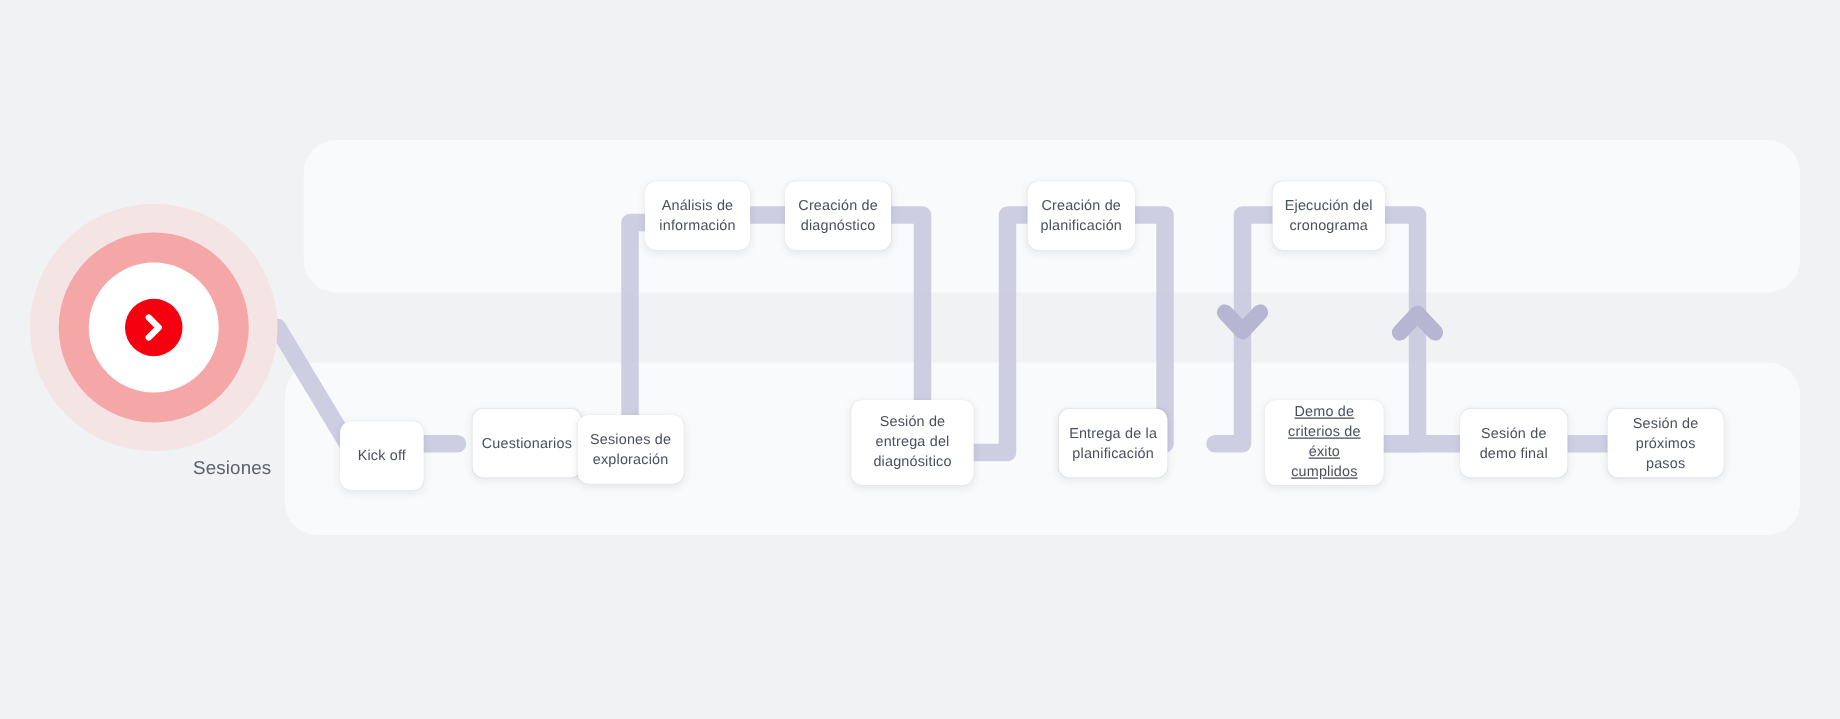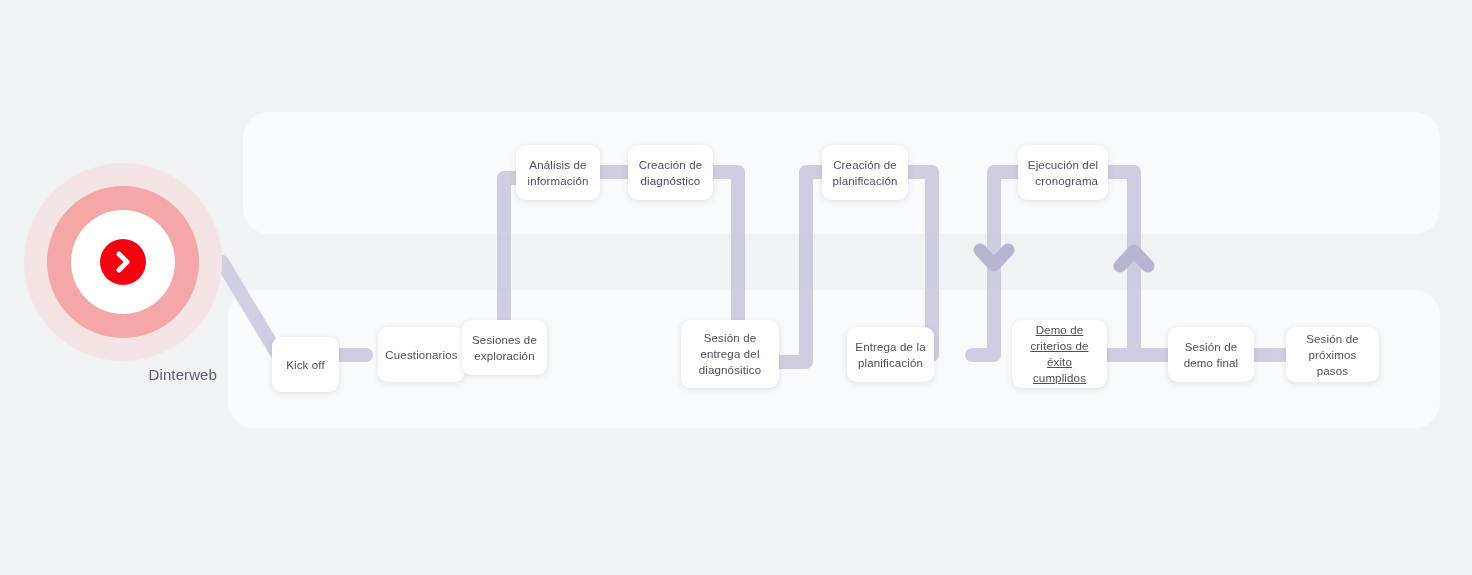--- a/index.html
+++ b/index.html
@@ -119,49 +119,49 @@
 
       <path d="M 1248 355 L 1292 355"></path>
     </g>
 
     <g fill="none" stroke="#b6b6d2" stroke-width="13" stroke-linecap="round" stroke-linejoin="round">
       <path d="M 980 250 L 994 265 L 1008 250"></path>
       <path d="M 1120 266 L 1134 251 L 1148 266"></path>
     </g>
   </svg>
 
-  <div class="lane-label" id="label-servicio">Dinterweb</div>
+  <div class="lane-label" id="label-servicio">Sesiones</div>
 
   <div id="logo">
     <div class="ring ring-outer"></div>
     <div class="ring ring-mid"></div>
     <div class="ring ring-inner"></div>
     <div class="ring ring-core"></div>
     <svg width="46" height="46" viewBox="0 0 46 46">
       <path d="M 19 15 L 27 23 L 19 31" fill="none" stroke="#ffffff" stroke-width="5" stroke-linecap="round" stroke-linejoin="round"></path>
     </svg>
   </div>
 
   <div id="cards">
       <div class="card" style="left: 272px; top: 337px; width: 67px; height: 55px;">Kick off</div>
       <div class="card" style="left: 358px; top: 327px; width: 87px; height: 55px; margin-left: 20px;">Cuestionarios</div>
-      <div class="card" style="left: 462px; top: 320px; width: 85px; height: 55px;">Sesiones de
+      <div class="card" style="left: 462px; top: 332px; width: 85px; height: 55px;">Sesiones de
 exploración</div>
       <div class="card" style="left: 516px; top: 145px; width: 84px; height: 55px;">Análisis de
 información</div>
       <div class="card" style="left: 628px; top: 145px; width: 85px; height: 55px;">Creación de
 diagnóstico</div>
       <div class="card" style="left: 681px; top: 320px; width: 98px; height: 68px;">Sesión de
 entrega del
 diagnósitico</div>
       <div class="card" style="left: 822px; top: 145px; width: 86px; height: 55px;">Creación de
 planificación</div>
       <div class="card" style="left: 847px; top: 327px; width: 87px; height: 55px;">Entrega de la
 planificación</div>
-      <div class="card" style="left: 1018px; top: 145px; width: 90px; height: 55px; text-align: right;">Ejecución del
+      <div class="card" style="left: 1018px; top: 145px; width: 90px; height: 55px;">Ejecución del
 cronograma</div>
       <div class="card" style="left: 1012px; top: 320px; width: 95px; height: 68px; text-decoration: underline;">Demo de
 criterios de éxito
 cumplidos</div>
       <div class="card" style="left: 1168px; top: 327px; width: 86px; height: 55px;">Sesión de
 demo final</div>
       <div class="card" style="left: 1286px; top: 327px; width: 93px; height: 55px;">Sesión de
 próximos pasos</div>
     </div>
 

